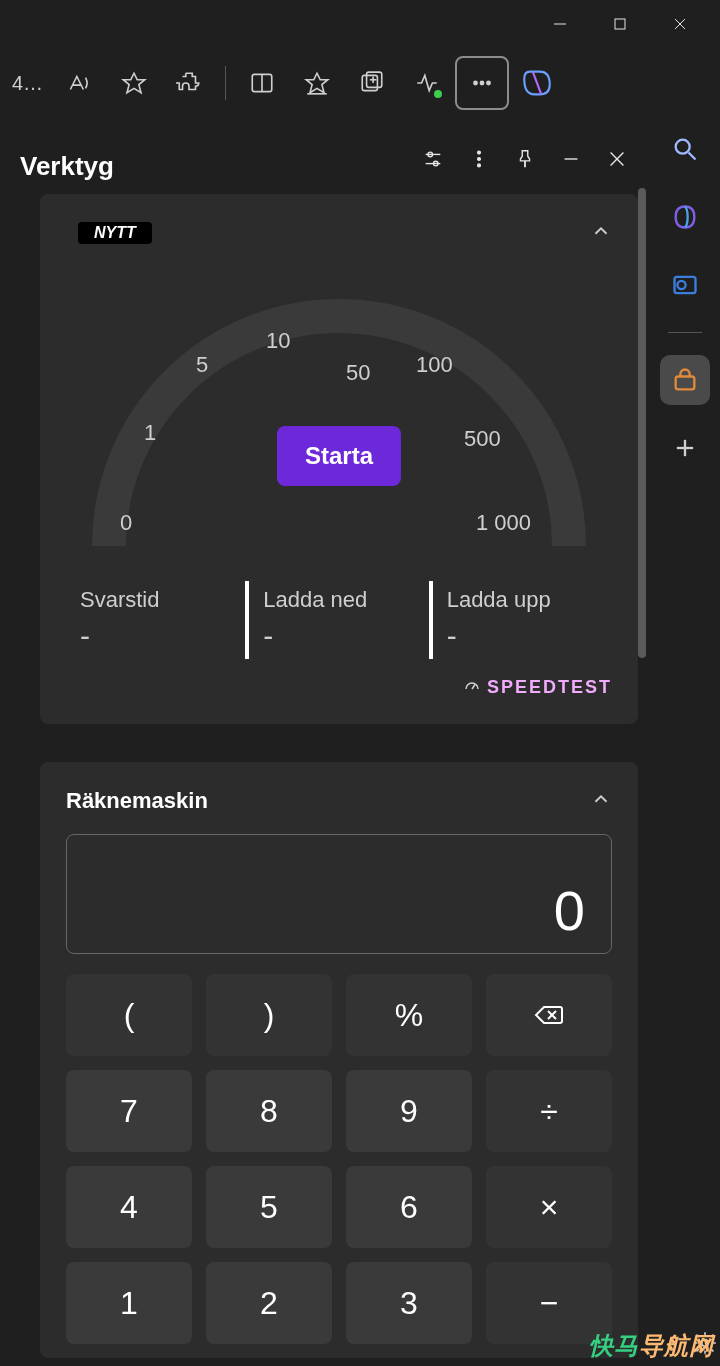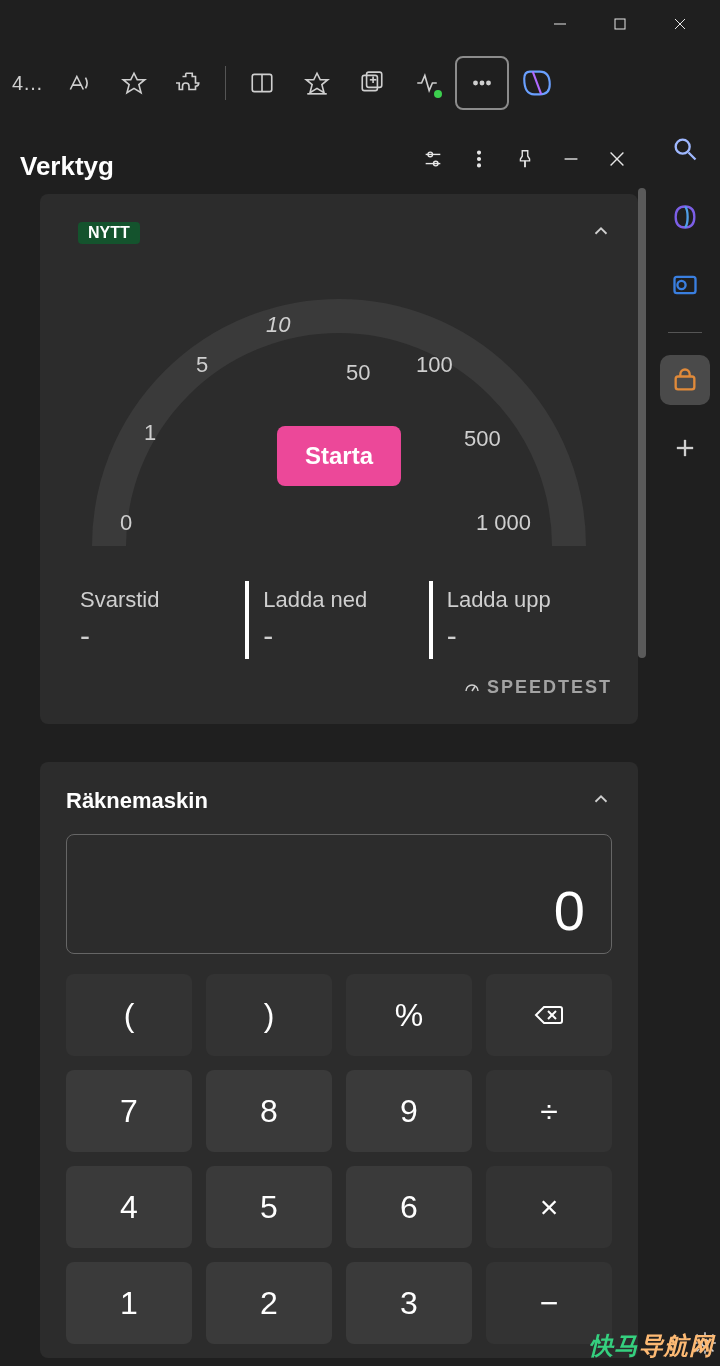--- a/index.html
+++ b/index.html
@@ -37,38 +37,38 @@
   .panel-header .hbtn svg { width: 22px; height: 22px; stroke: #e6e6e6; fill: none; stroke-width: 1.5; }
 
   
   .scroll { flex: 1; overflow: hidden; padding-right: 12px; position: relative; }
   .scrollbar { position: absolute; right: 4px; top: 6px; width: 8px; height: 470px; background: #5a5a5a; border-radius: 4px; }
   .cards { padding: 12px 0 0 40px; }
 
   .card { background: #2c2c2c; border-radius: 8px; padding: 26px; margin-bottom: 38px; position: relative; }
   .card-header { display: flex; align-items: center; margin-bottom: 10px; }
   .card-title { font-size: 22px; font-weight: 600; color: #fff; }
-  .badge { background: #14532d; color: #fff; font-size: 16px; font-weight: 600; padding: 2px 10px; border-radius: 4px; margin-left: 12px; }
+  .badge { background: #000000; color: #fff; font-size: 16px; font-weight: 600; padding: 2px 16px; border-radius: 4px; margin-left: 12px; font-style: italic; }
   .card-collapse { margin-left: auto; }
   .card-collapse svg { width: 22px; height: 22px; stroke: #cfcfcf; fill: none; stroke-width: 2; }
 
   
   .gauge-wrap { position: relative; height: 320px; margin-top: 10px; }
   .gauge-wrap svg.arc { position: absolute; left: 50%; top: 20px; transform: translateX(-50%); }
   .tick { position: absolute; font-size: 22px; color: #cfcfcf; }
   .start-btn { position: absolute; left: 50%; top: 170px; transform: translateX(-50%);
-               background: #ec4899; color: #fff; font-size: 24px; font-weight: 600;
+               background: #6d28d9; color: #fff; font-size: 24px; font-weight: 600;
                border: none; border-radius: 8px; padding: 16px 28px; cursor: pointer; }
 
   .metrics { display: flex; border-top: 1px solid transparent; margin-top: 4px; }
   .metric { flex: 1; padding: 6px 14px; }
   .metric + .metric { border-left: 4px solid #ffffff; }
   .metric .mlabel { font-size: 22px; color: #cfcfcf; }
   .metric .mval { font-size: 30px; color: #cfcfcf; margin-top: 6px; }
-  .speedtest-logo { text-align: right; color: #a3a3a3; font-size: 18px; letter-spacing: 2px; margin-top: 18px; font-weight: 600; display:flex; justify-content:flex-end; align-items:center; gap:6px; }
+  .speedtest-logo { text-align: right; color: #f0abfc; font-size: 18px; letter-spacing: 2px; margin-top: 18px; font-weight: 600; display:flex; justify-content:flex-end; gap:6px; }
   .speedtest-logo svg { width: 18px; height: 18px; stroke: #cfcfcf; fill: none; stroke-width: 2; }
 
   
   .calc-display { border: 1px solid #666; border-radius: 8px; height: 120px; display: flex; align-items: flex-end; justify-content: flex-end; padding: 10px 26px; font-size: 56px; color: #fff; margin-top: 20px; }
   .keypad { display: grid; grid-template-columns: repeat(4, 1fr); gap: 14px; margin-top: 20px; }
   .key { background: #3a3a3a; border-radius: 8px; height: 82px; display:flex; align-items:center; justify-content:center; font-size: 32px; color: #fff; cursor: pointer; }
   .key.mod { background: #333333; }
   .key svg { width: 30px; height: 26px; stroke:#fff; fill:none; stroke-width:2; }
 
   
@@ -213,21 +213,21 @@
                 </svg>
             </span>
           </div>
           <div class="gauge-wrap">
             <svg class="arc" width="520" height="290" viewBox="0 0 520 290">
               <path d="M 30 270 A 230 230 0 0 1 490 270" stroke="#3a3a3a" stroke-width="34" fill="none" stroke-linecap="butt"></path>
             </svg>
             <span class="tick" style="left:54px;  top:254px;">0</span>
             <span class="tick" style="left:78px;  top:164px;">1</span>
             <span class="tick" style="left:130px; top:96px;">5</span>
-            <span class="tick" style="left:200px; top:56px;font-style:italic;">10</span>
+            <span class="tick" style="left:200px; top:72px;">10</span>
             <span class="tick" style="left:280px; top:60px;margin-top:44px;">50</span>
             <span class="tick" style="left:350px; top:96px;">100</span>
             <span class="tick" style="left:398px; top:170px;">500</span>
             <span class="tick" style="left:410px; top:254px;">1 000</span>
             <button class="start-btn">Starta</button>
           </div>
           <div class="metrics">
             <div class="metric">
               <div class="mlabel">Svarstid</div>
               <div class="mval">-</div>

